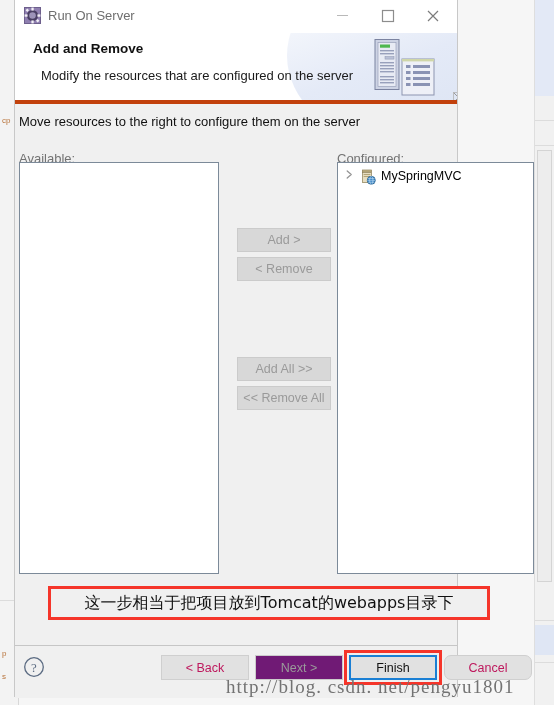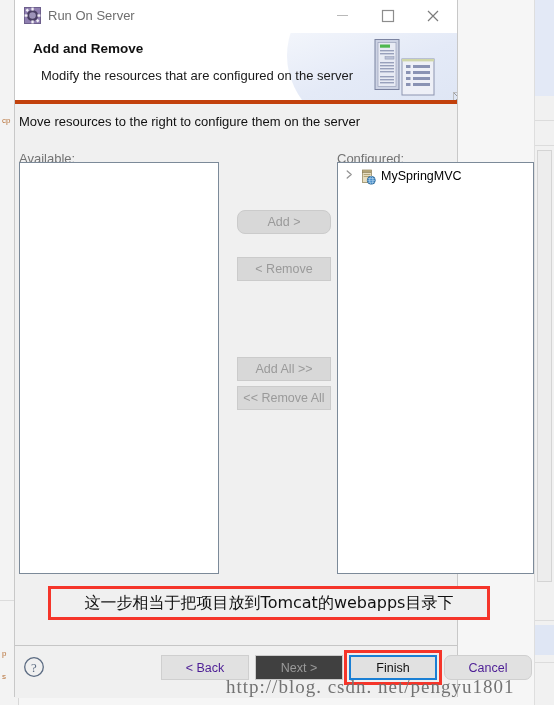--- a/index.html
+++ b/index.html
@@ -231,21 +231,21 @@
     border: 1px solid #cbcbcb;
     box-sizing: border-box;
     font-size: 12.5px;
     color: #9a9a9a;
     font-family: "Liberation Sans", sans-serif;
     display: flex;
     align-items: center;
     justify-content: center;
     cursor: default;
   }
-  #xfer-add        { top: 106px; border-radius: 8px; }
+  #xfer-add        { top: 124px; }
   #xfer-remove     { top: 153px; }
   #xfer-add-all    { top: 253px; }
   #xfer-remove-all { top: 282px; }
 
   
   #note-box {
     position: absolute;
     left: 33px;
     top: 586px;
     width: 442px;
@@ -284,29 +284,29 @@
   }
   .fbtn {
     position: absolute;
     top: 9px;
     width: 88px;
     height: 25px;
     box-sizing: border-box;
     background: #e1e1e1;
     border: 1px solid #cfcfcf;
     font-size: 12.5px;
-    color: #4c1d95;
+    color: #be185d;
     font-family: "Liberation Sans", sans-serif;
     display: flex;
     align-items: center;
     justify-content: center;
     cursor: default;
   }
   #btn-back   { left: 146px; }
-  #btn-next   { left: 240px; color: #9a9a9a; background: #404040; border-color: #cbcbcb; }
+  #btn-next   { left: 240px; color: #9a9a9a; background: #701a75; border-color: #cbcbcb; }
   #btn-finish {
     left: 334px;
     background: #e1e1e1;
     border: 2px solid #1a7fd4;
     color: #111111;
     font-weight: normal;
   }
   #btn-cancel { left: 429px; border-radius: 7px; }
 
   

